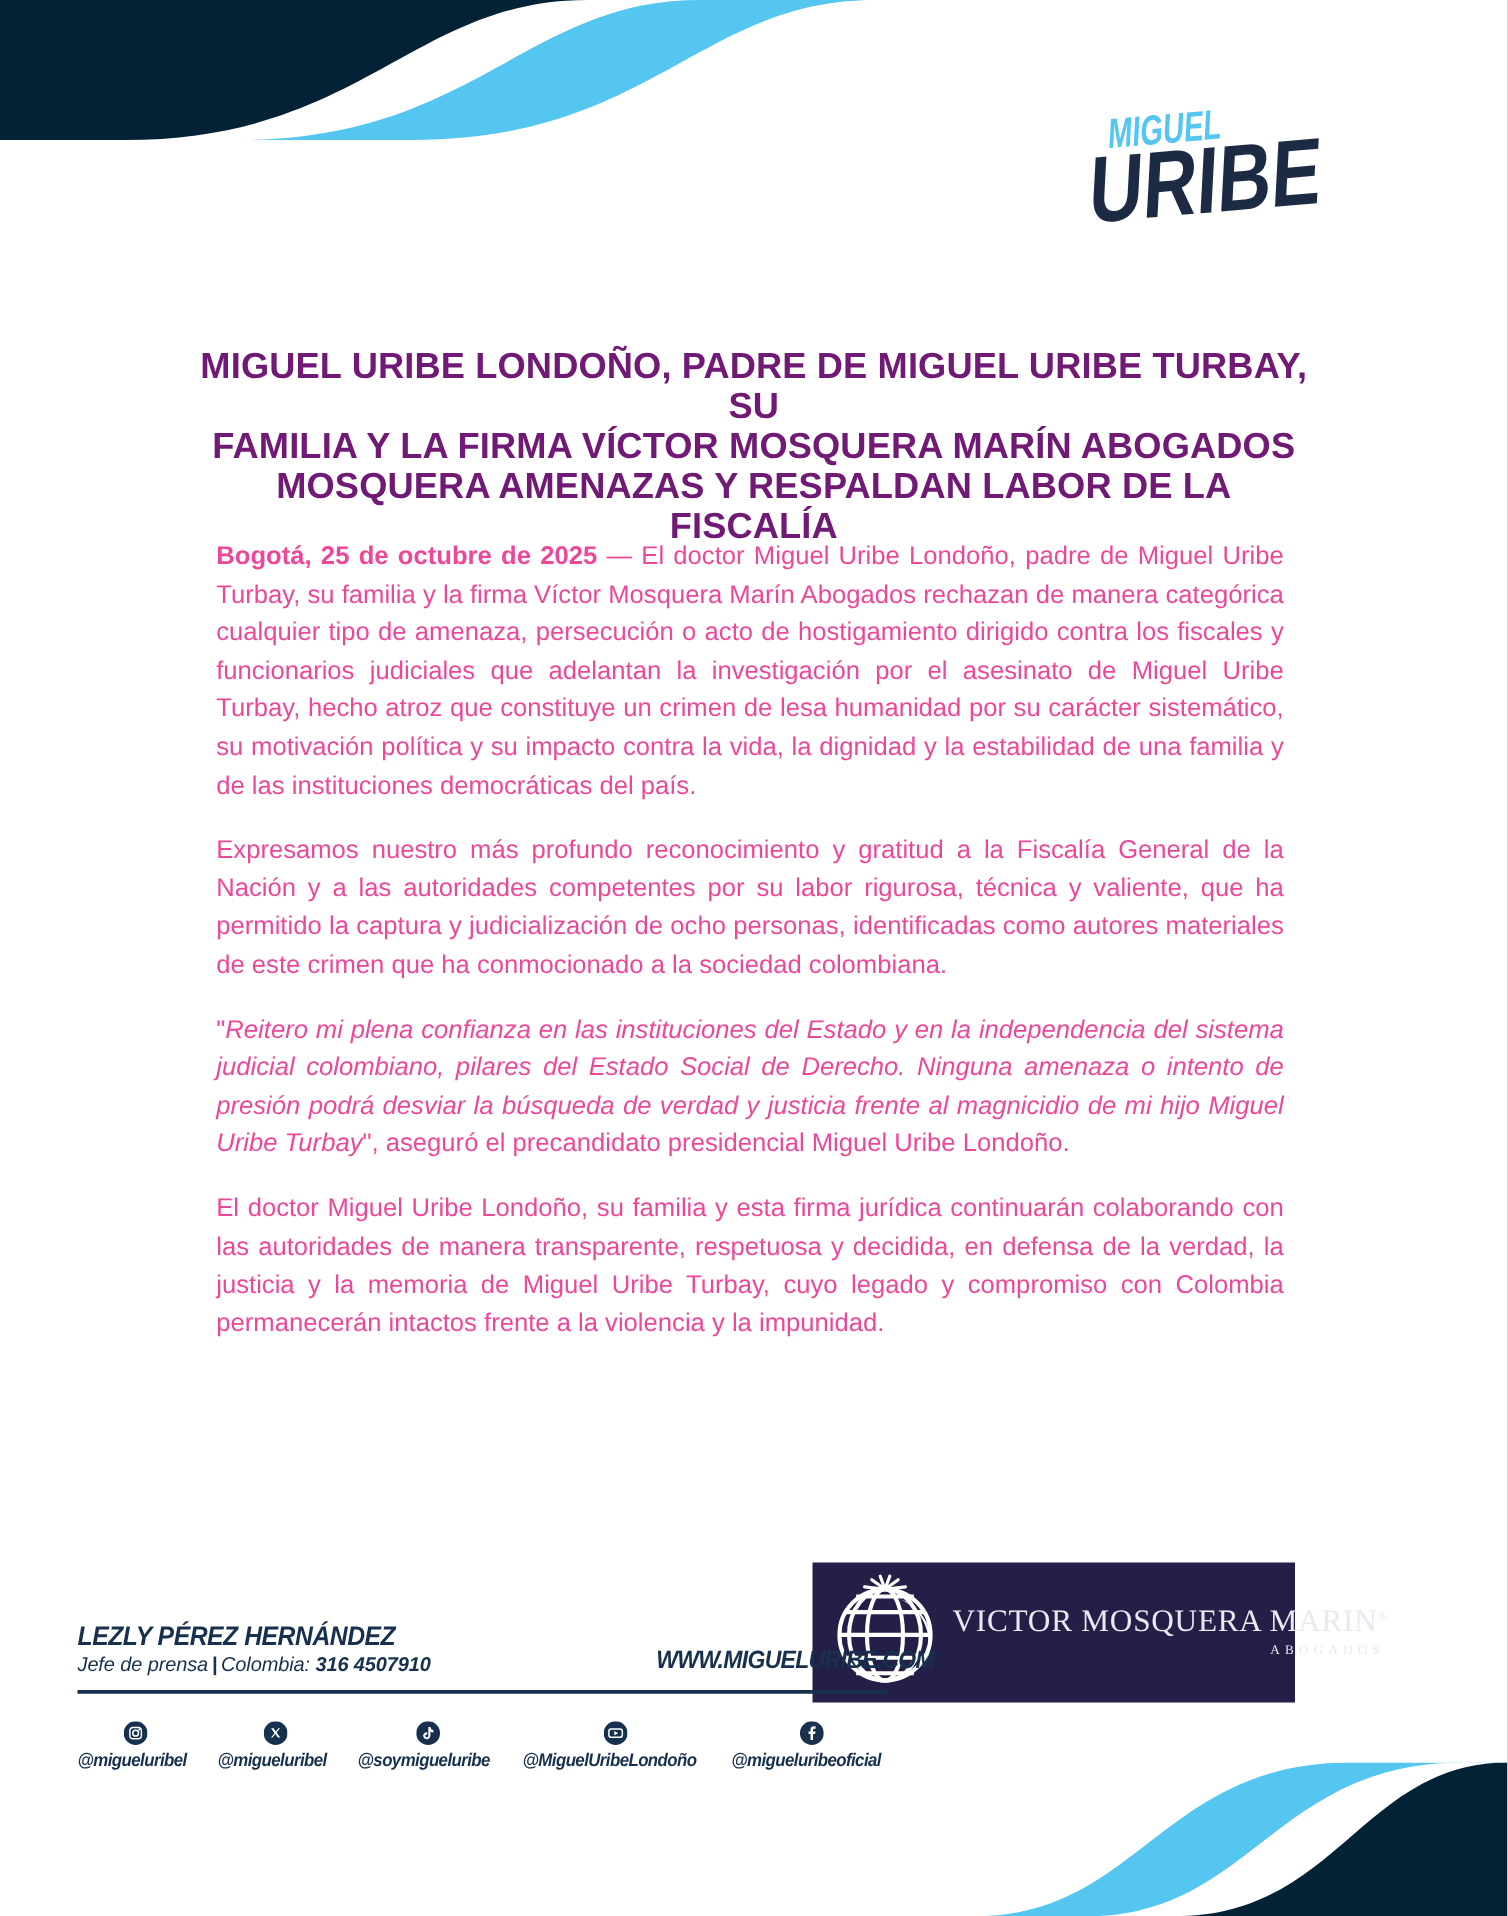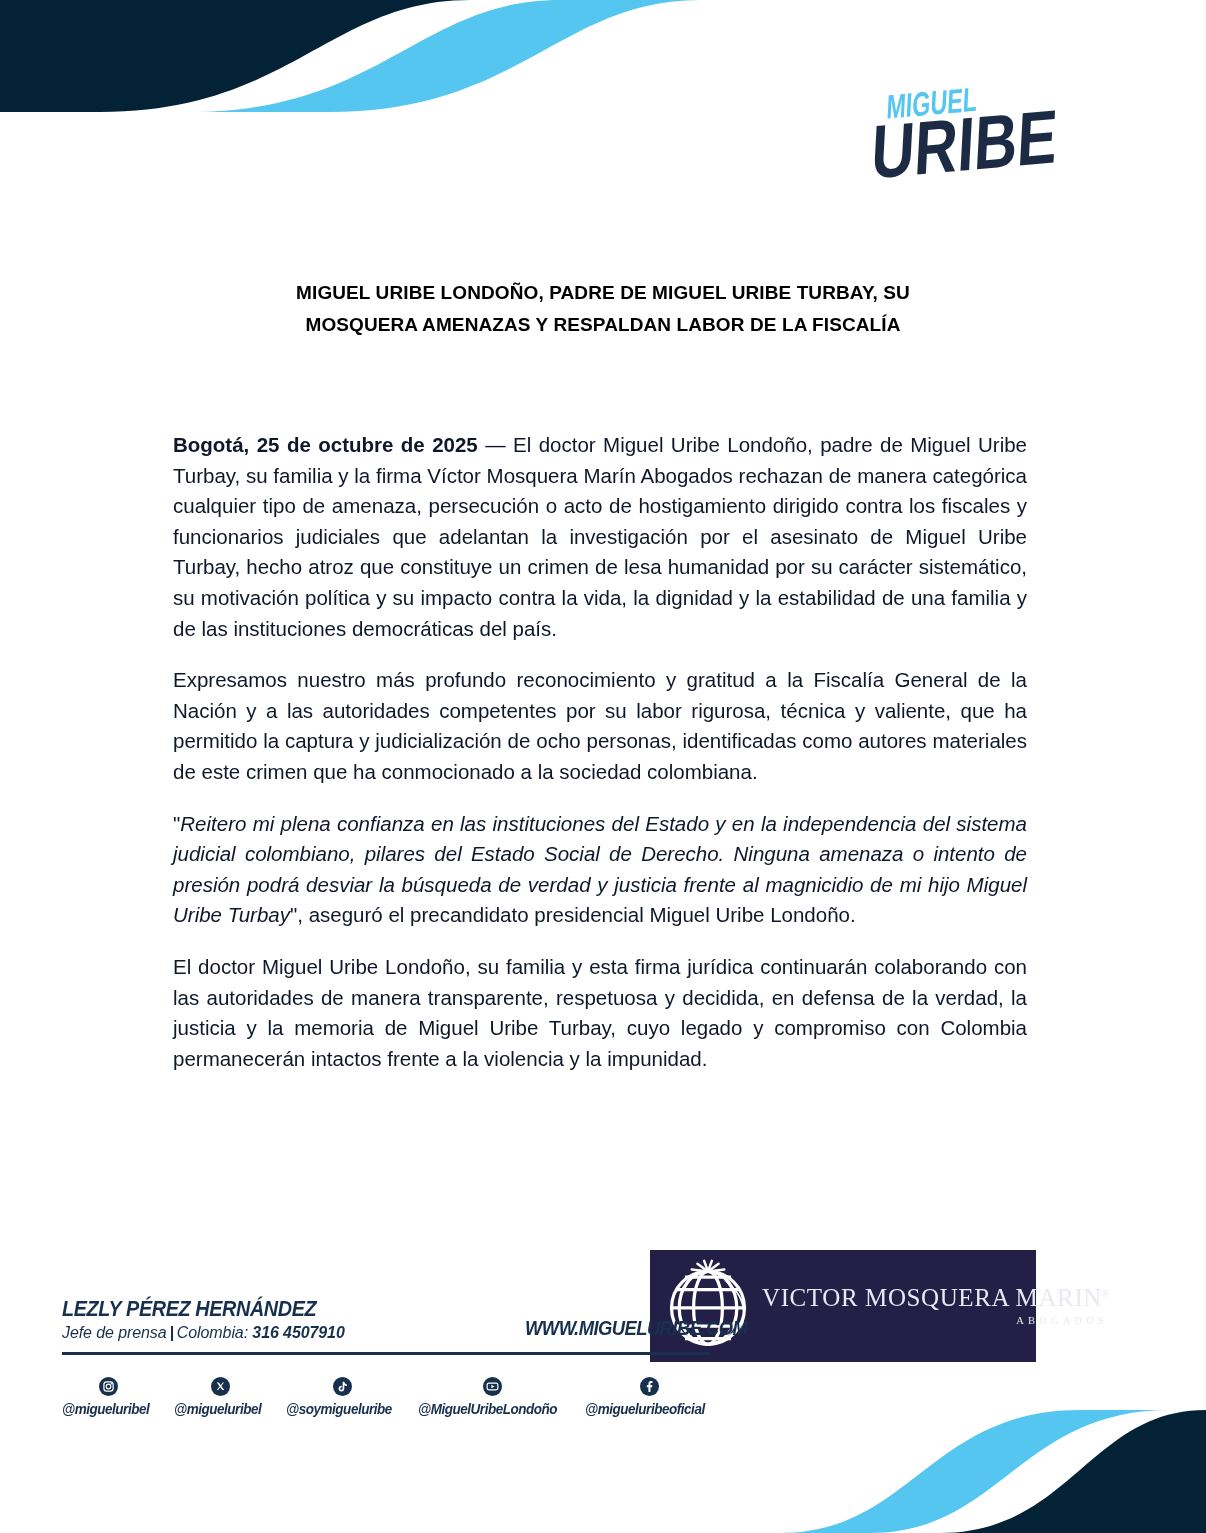--- a/index.html
+++ b/index.html
@@ -46,41 +46,41 @@
 
   
   .title-block {
     position: absolute;
     top: 277px;
     left: 160px;
     width: 886px;
     text-align: center;
   }
   .title-line {
-    font-size: 19px;
+    font-size: 29px;
     font-weight: bold;
     letter-spacing: 0.1px;
     line-height: 32px;
-    color: #000000;
+    color: #701a75;
     text-align: center;
   }
 
   
   .body-copy {
     position: absolute;
     top: 430px;
     left: 173px;
     width: 866px;
   }
   .para {
     font-size: 20.5px;
     line-height: 30.6px;
     text-align: justify;
     margin: 0 12px 21px 0;
-    color: #0f172a;
+    color: #ec4899;
   }
   .para:last-child { margin-bottom: 0; }
   .para .lead { font-weight: bold; }
   .para .quote { font-style: italic; }
 
   
   .firm-logo {
     position: absolute;
     left: 650px;
     top: 1250px;
@@ -209,20 +209,21 @@
 
   <svg class="brand-logo" viewBox="0 0 244 118">
     <g transform="skewX(-8)">
       <text x="34" y="46" font-family="&quot;Liberation Sans&quot;, sans-serif" font-size="34" font-weight="bold" fill="#55c6f0" transform="rotate(-5 34 46) scale(0.78,1)" textLength="115" lengthAdjust="spacingAndGlyphs">MIGUEL</text>
       <text x="24" y="106" font-family="&quot;Liberation Sans&quot;, sans-serif" font-size="76" font-weight="bold" fill="#1d2a44" transform="rotate(-5 24 106) scale(0.80,1)" textLength="230" lengthAdjust="spacingAndGlyphs">URIBE</text>
     </g>
   </svg>
 
   <div class="title-block">
     <div class="title-line">MIGUEL URIBE LONDOÑO, PADRE DE MIGUEL URIBE TURBAY, SU</div>
+    <div class="title-line">FAMILIA Y LA FIRMA VÍCTOR MOSQUERA MARÍN ABOGADOS</div>
     <div class="title-line">MOSQUERA AMENAZAS Y RESPALDAN LABOR DE LA FISCALÍA</div>
   </div>
 
   <div class="body-copy">
     <p class="para"><span class="lead">Bogotá, 25 de octubre de 2025</span><span> — El doctor Miguel Uribe Londoño, padre de Miguel Uribe Turbay, su familia y la firma Víctor Mosquera Marín Abogados rechazan de manera categórica cualquier tipo de amenaza, persecución o acto de hostigamiento dirigido contra los fiscales y funcionarios judiciales que adelantan la investigación por el asesinato de Miguel Uribe Turbay, hecho atroz que constituye un crimen de lesa humanidad por su carácter sistemático, su motivación política y su impacto contra la vida, la dignidad y la estabilidad de una familia y de las instituciones democráticas del país.</span></p>
     <p class="para">Expresamos nuestro más profundo reconocimiento y gratitud a la Fiscalía General de la Nación y a las autoridades competentes por su labor rigurosa, técnica y valiente, que ha permitido la captura y judicialización de ocho personas, identificadas como autores materiales de este crimen que ha conmocionado a la sociedad colombiana.</p>
     <p class="para"><span>"</span><span class="quote">Reitero mi plena confianza en las instituciones del Estado y en la independencia del sistema judicial colombiano, pilares del Estado Social de Derecho. Ninguna amenaza o intento de presión podrá desviar la búsqueda de verdad y justicia frente al magnicidio de mi hijo Miguel Uribe Turbay</span><span>", aseguró el precandidato presidencial Miguel Uribe Londoño.</span></p>
     <p class="para">El doctor Miguel Uribe Londoño, su familia y esta firma jurídica continuarán colaborando con las autoridades de manera transparente, respetuosa y decidida, en defensa de la verdad, la justicia y la memoria de Miguel Uribe Turbay, cuyo legado y compromiso con Colombia permanecerán intactos frente a la violencia y la impunidad.</p>
   </div>
 

